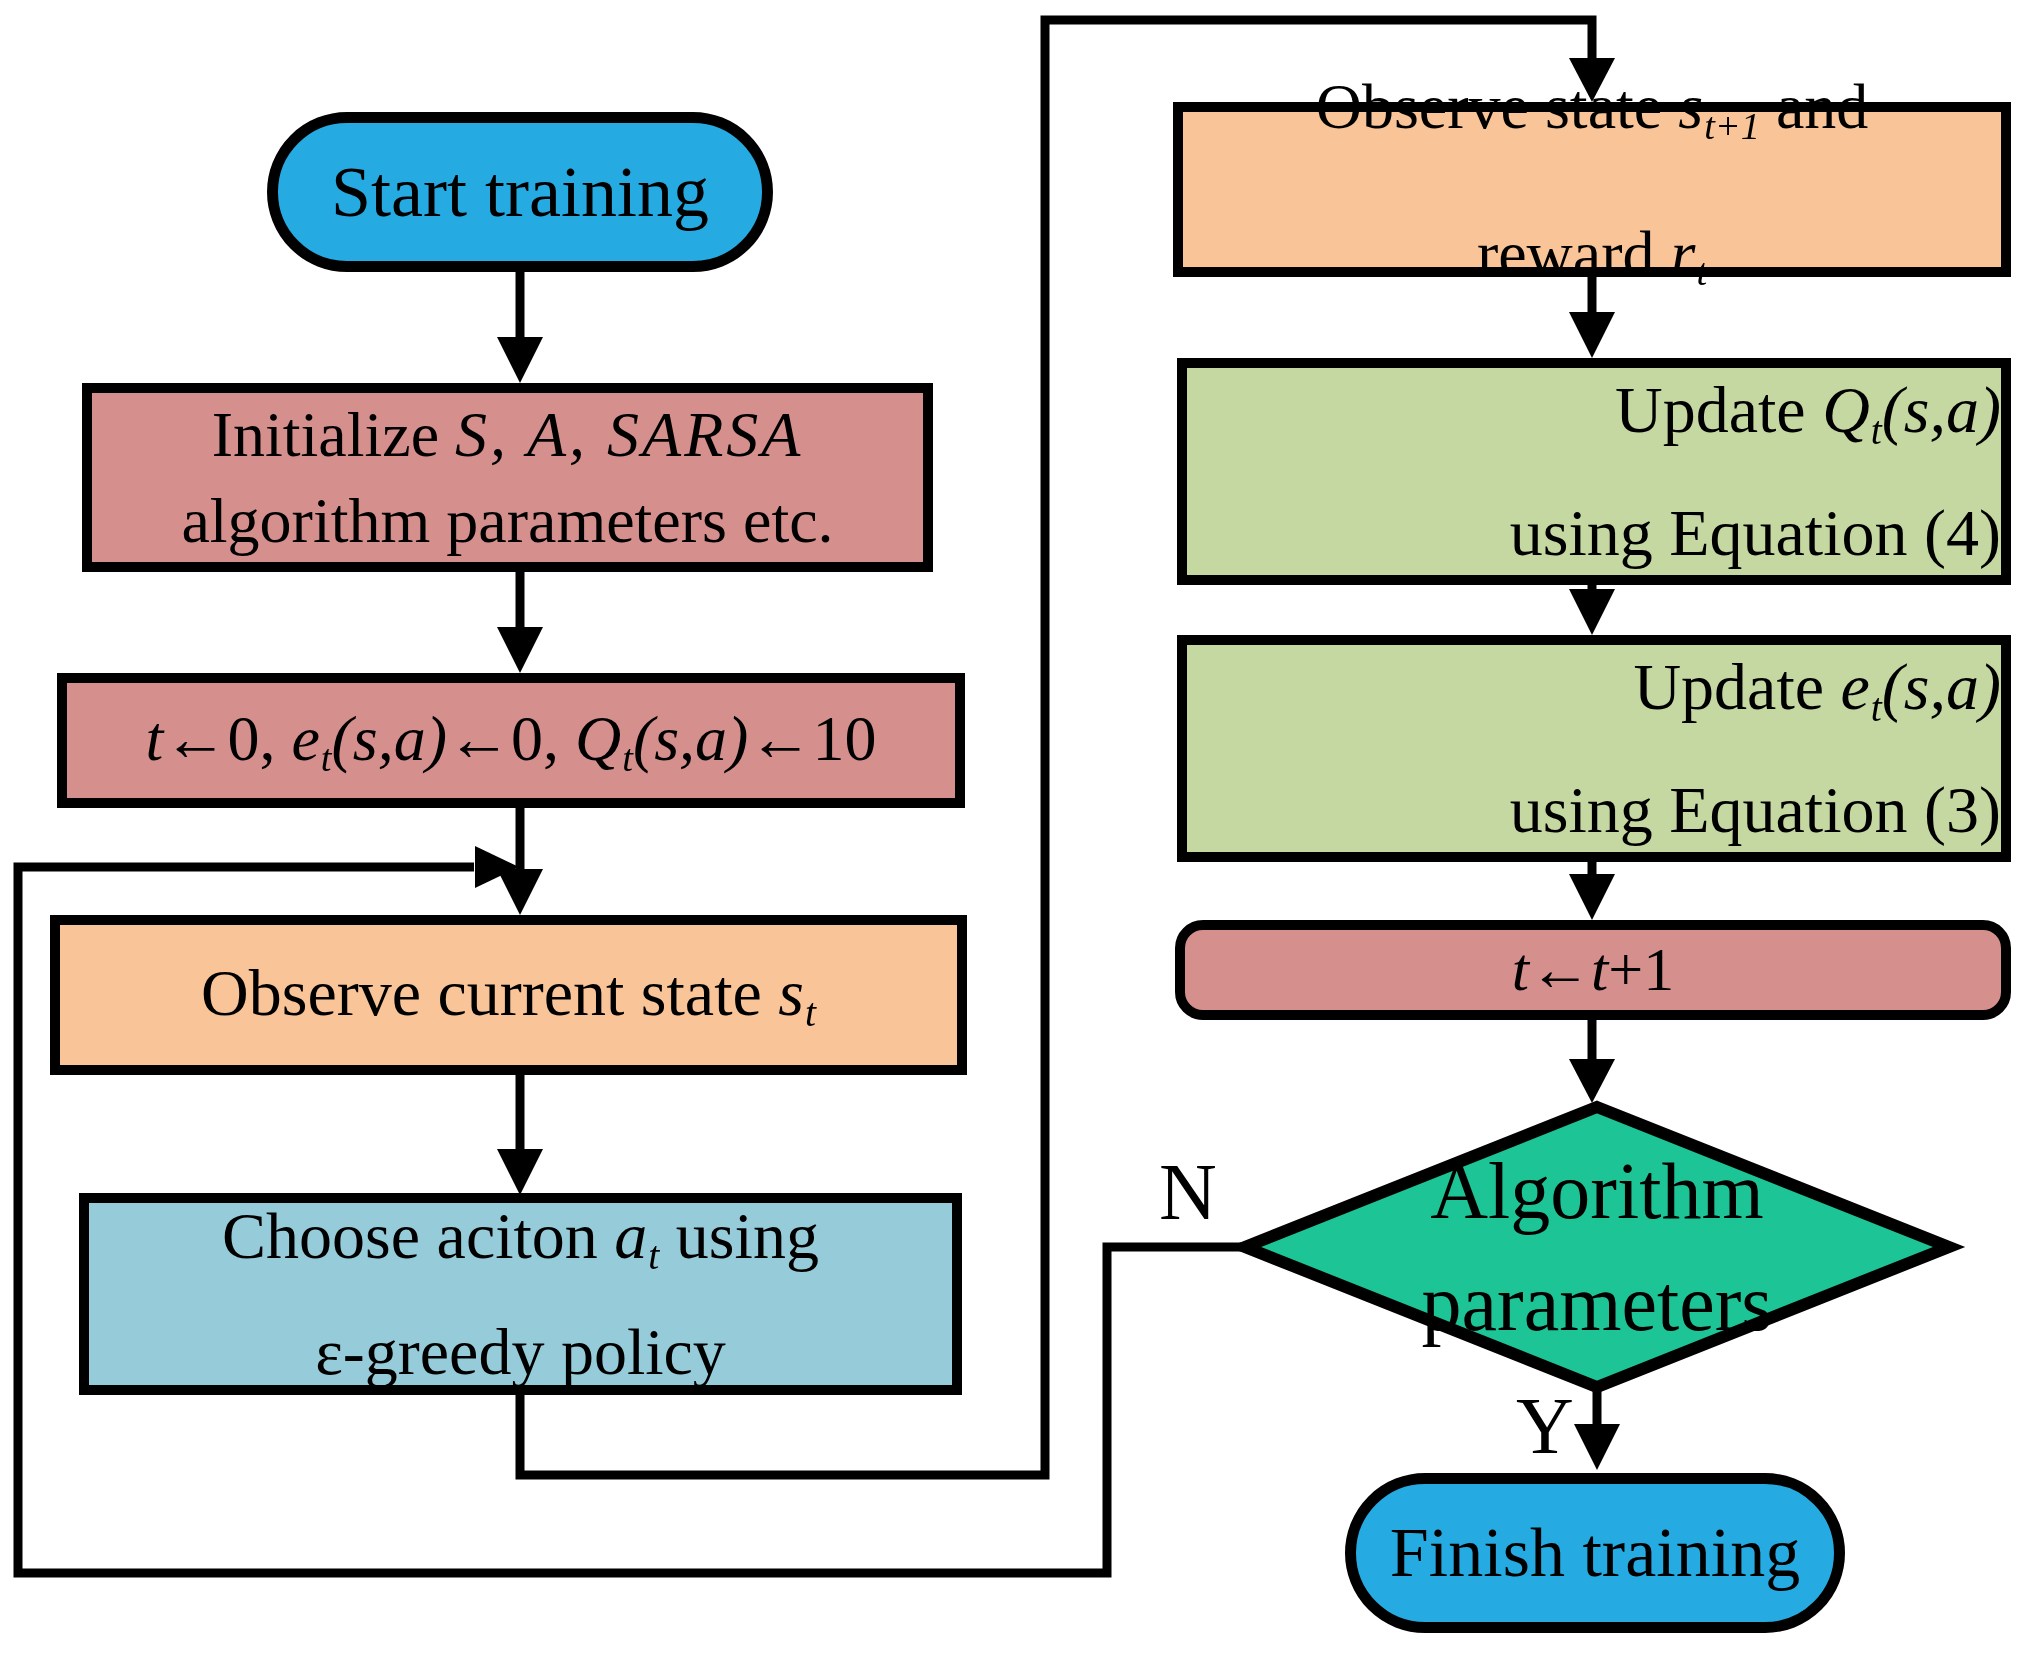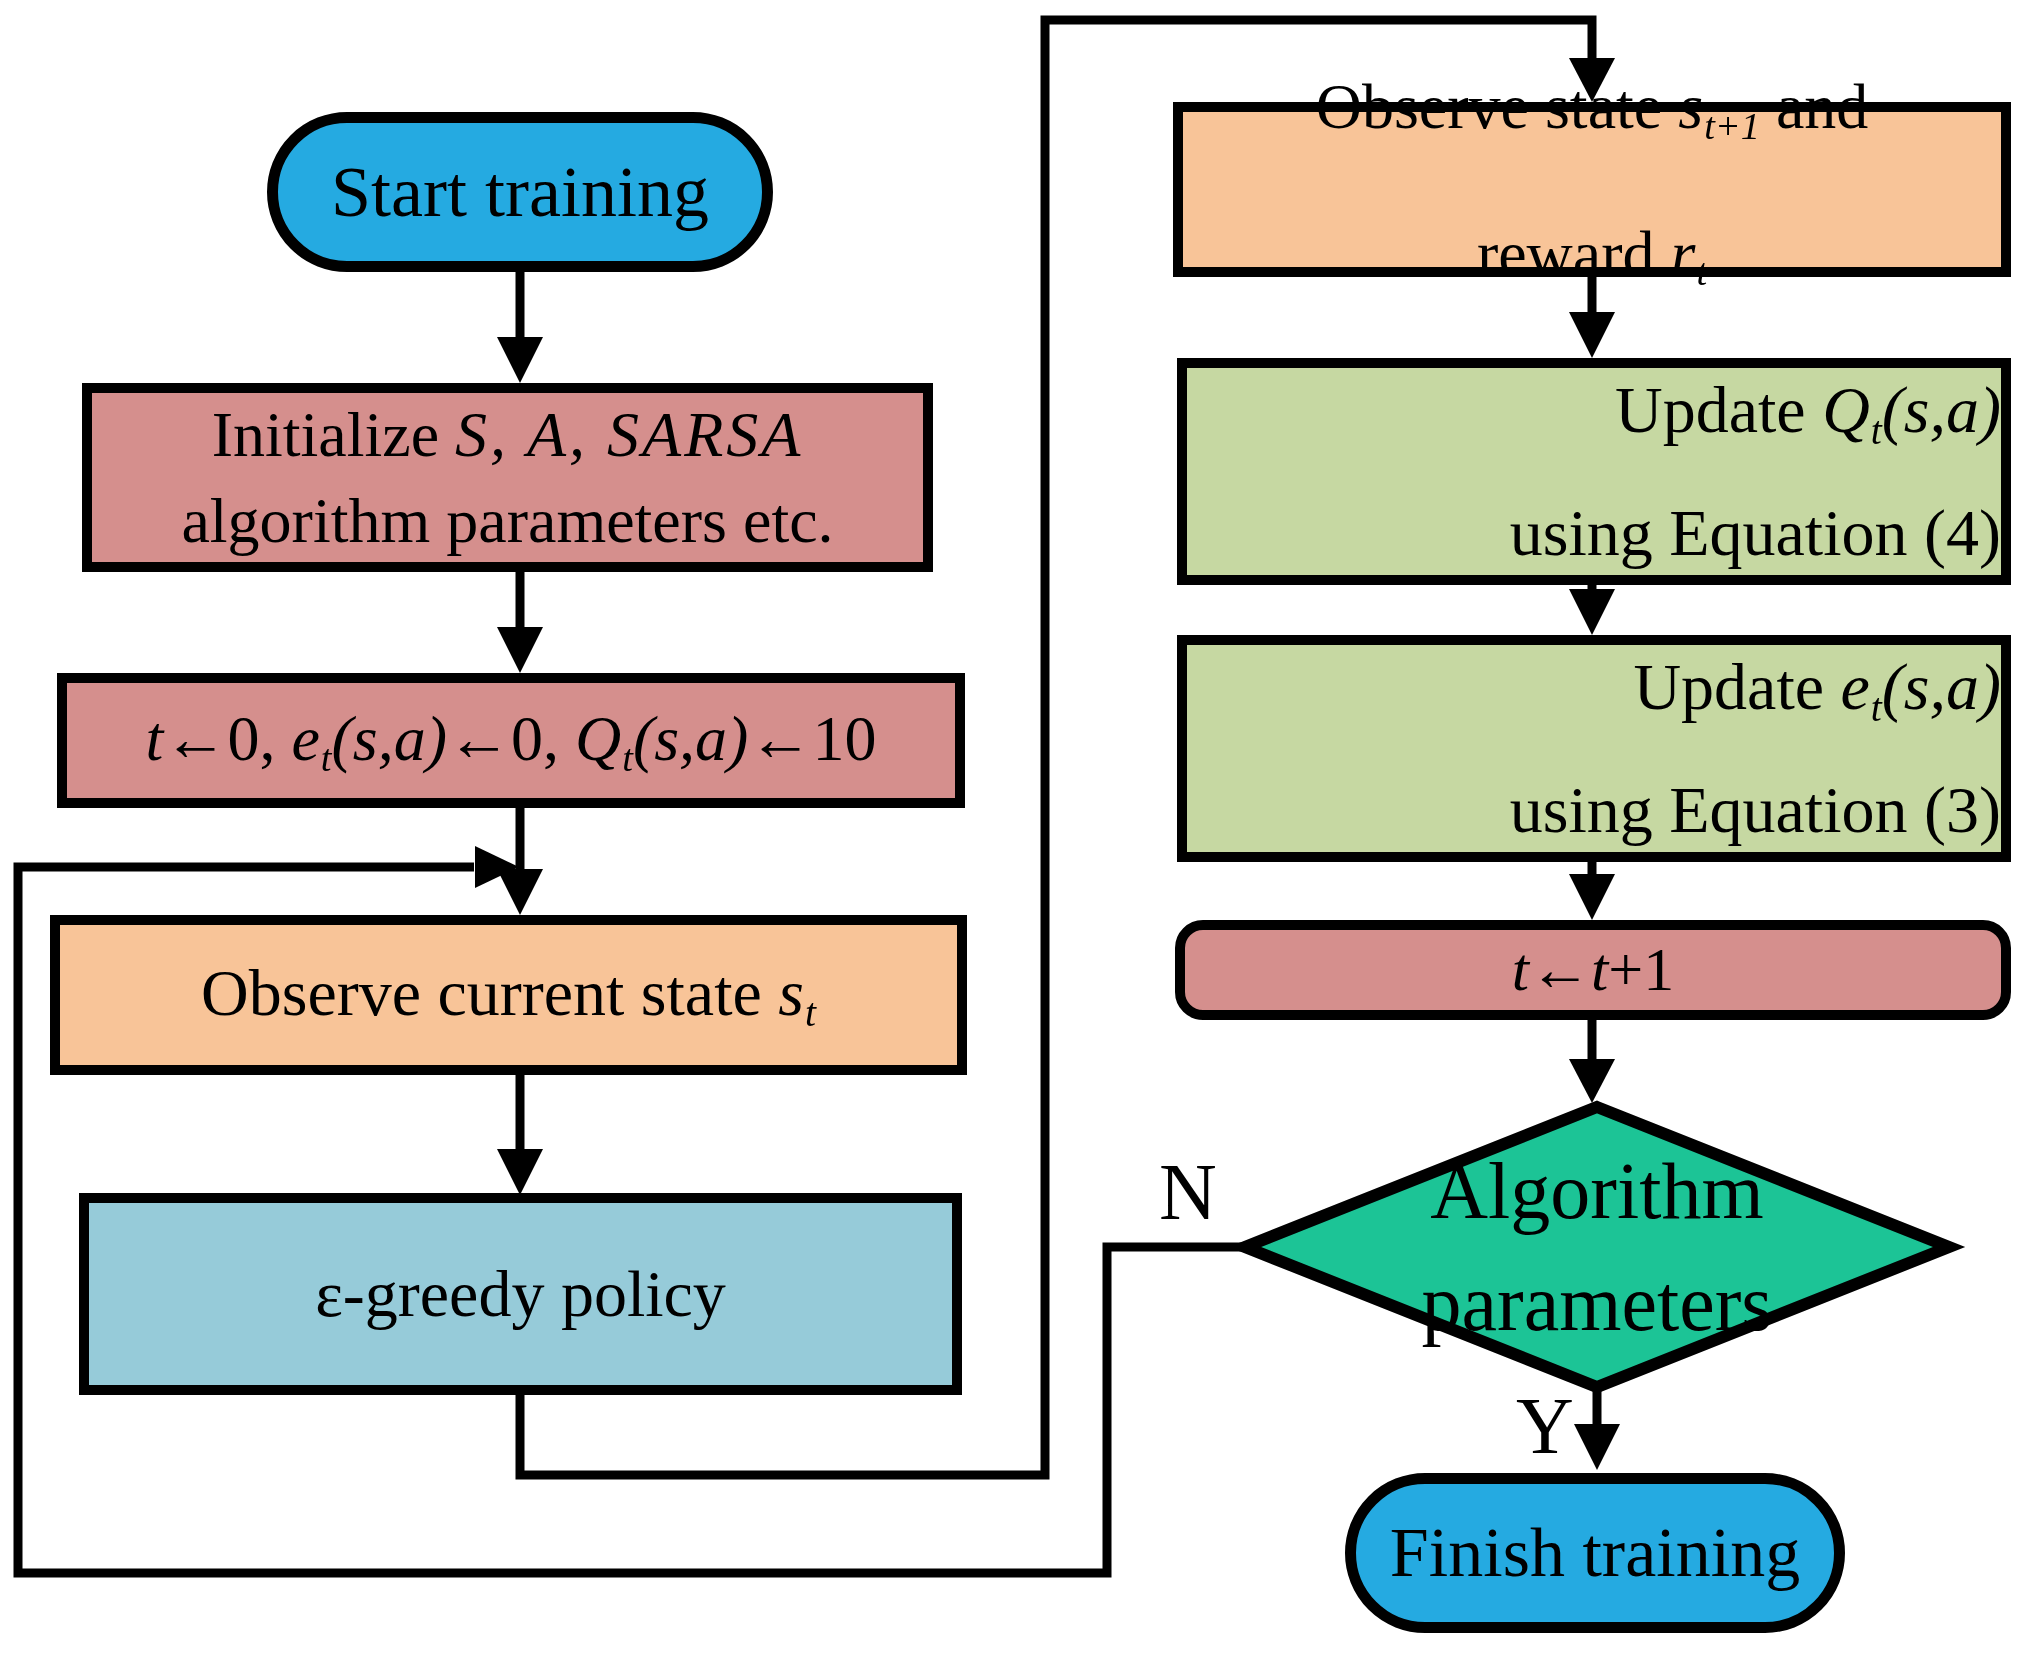--- a/index.html
+++ b/index.html
@@ -98,20 +98,21 @@
 
   <div class="node fill-pink fs-t0" style="left:57px;top:673px;width:908px;height:135px;text-align:right;">
     <div><span class="it">t</span><span>←0, </span><span class="it">e</span><span class="sub">t</span><span class="it">(s,a)</span><span>←0, </span><span class="it">Q</span><span class="sub">t</span><span class="it">(s,a)</span><span>←10</span></div>
   </div>
 
   <div class="node fill-orange fs-obs" style="left:50px;top:915px;width:917px;height:160px;">
     <div><span>Observe current state </span><span class="it">s</span><span class="sub">t</span></div>
   </div>
 
   <div class="node fill-ltblue fs-choose" style="left:79px;top:1193px;width:883px;height:202px;">
+    <div><span>Choose aciton </span><span class="it">a</span><span class="sub">t</span><span> using</span></div>
     <div><span>ε-greedy policy</span></div>
   </div>
 
   <div class="node fill-orange fs-obstate" style="left:1173px;top:102px;width:838px;height:175px;gap:44px;">
     <div><span>Observe state </span><span class="it">s</span><span class="sub">t+1</span><span> and</span></div>
     <div><span>reward </span><span class="it">r</span><span class="sub">t</span></div>
   </div>
 
   <div class="node fill-green fs-upd" style="left:1177px;top:358px;width:834px;height:227px;">
     <div><span>Update </span><span class="it">Q</span><span class="sub">t</span><span class="it">(s,a)</span></div>

